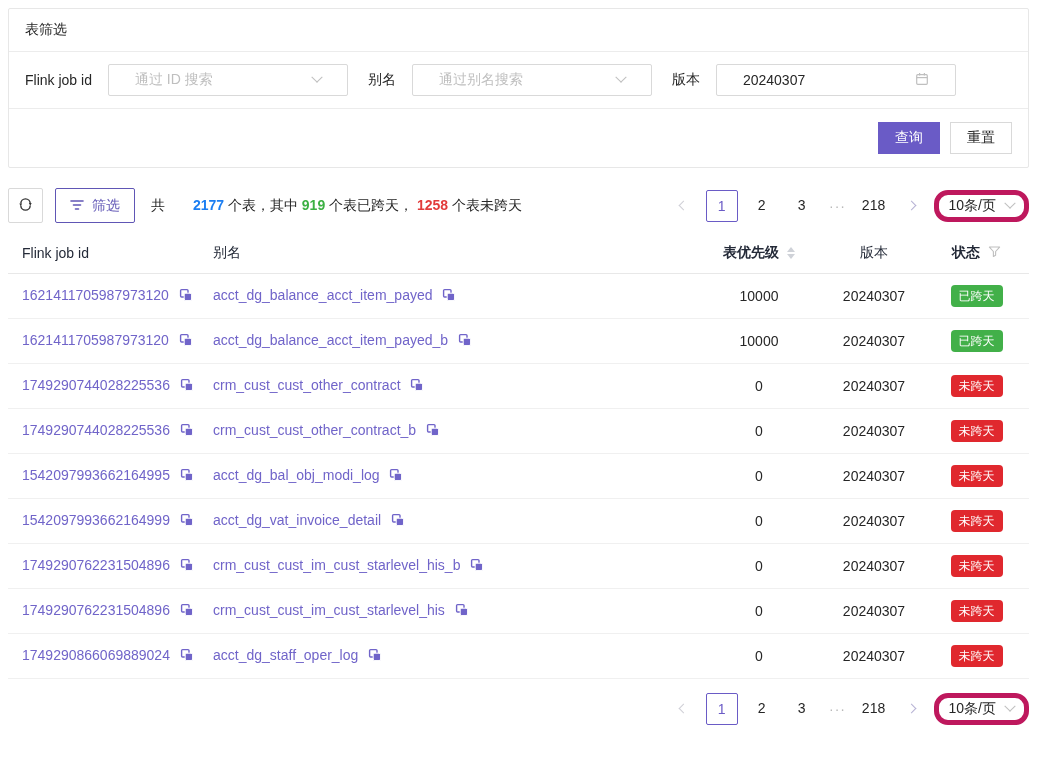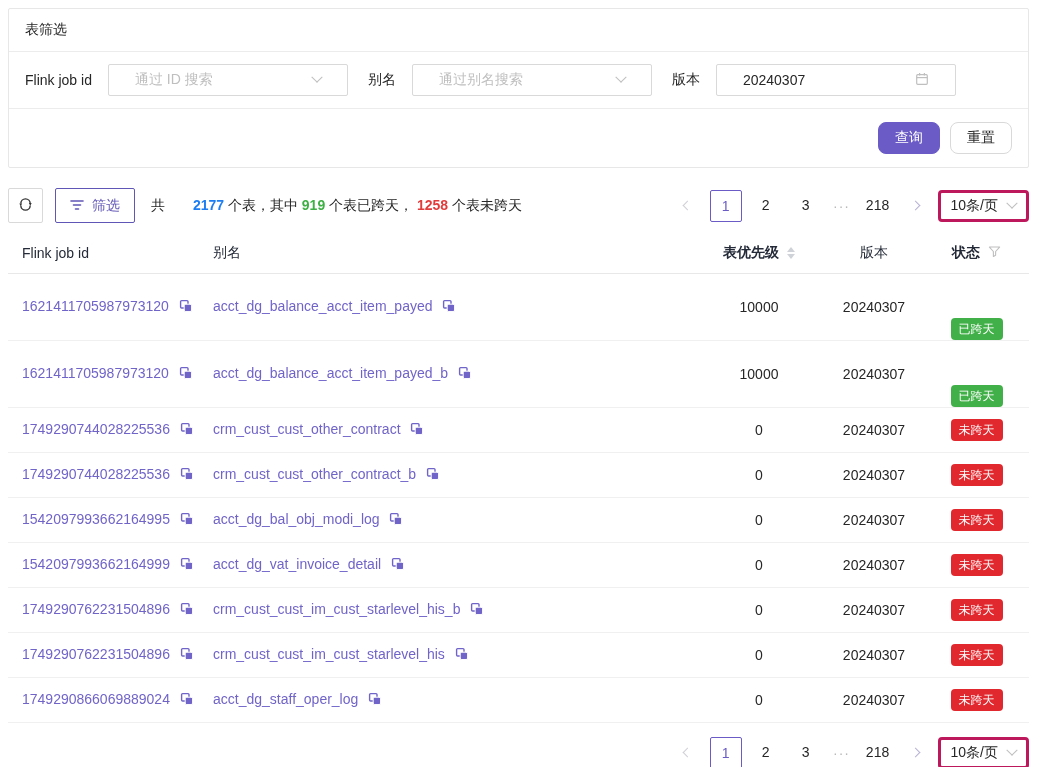--- a/index.html
+++ b/index.html
@@ -22,21 +22,21 @@
     display:flex; align-items:center; justify-content:space-between;
     padding: 0 26px; background:#fff; cursor:pointer;
   }
   .placeholder { color:#bfbfbf; }
   .date-value { color:#262626; }
   .chev-down {
     width:8px; height:8px; border-right:1.4px solid #bfbfbf; border-bottom:1.4px solid #bfbfbf;
     transform: rotate(45deg) translate(-2px,-2px); flex:0 0 auto;
   }
   .filter-actions { display:flex; justify-content:flex-end; gap:10px; padding: 13px 16px; }
-  .btn { height:32px; padding: 0 16px; border-radius:8px; font-size:14px; cursor:pointer;
+  .btn { height:32px; padding: 0 16px; border-radius:0; font-size:14px; cursor:pointer;
          font-family: inherit; display:inline-flex; align-items:center; }
   .btn-primary { background:#6a5bc6; border:1px solid #6a5bc6; color:#fff; }
   .btn-default { background:#fff; border:1px solid #d9d9d9; color:#262626; }
 
   
   .toolbar { display:flex; align-items:center; margin: 20px 0 10px; }
   .icon-btn { width:35px; height:35px; border:1px solid #d9d9d9; border-radius:2px; background:#fff;
               display:inline-flex; align-items:center; justify-content:center; cursor:pointer; }
   .filter-btn { height:35px; margin-left:12px; padding:12px 14px; border:1px solid #6056b5; border-radius:2px;
                 background:#fff; color:#6056b5; display:inline-flex; align-items:center; gap:8px; cursor:pointer;
@@ -49,21 +49,21 @@
   
   .pagination { display:flex; align-items:center; margin-left:auto; gap:8px; }
   .pg-arrow { width:28px; height:32px; display:inline-flex; align-items:center; justify-content:center; cursor:pointer; }
   .chev { width:7px; height:7px; display:inline-block; }
   .chev-left { border-left:1.4px solid #cfcfd6; border-bottom:1.4px solid #cfcfd6; transform:rotate(45deg); }
   .chev-right { border-right:1.4px solid #b6b2d4; border-bottom:1.4px solid #b6b2d4; transform:rotate(-45deg); }
   .pg-item { min-width:32px; height:32px; line-height:30px; text-align:center; border-radius:2px;
              color:#262626; cursor:pointer; padding:0 4px; }
   .pg-item.active { border:1px solid #6a5bc6; color:#6a5bc6; background:#fff; }
   .pg-ellipsis { color:#b9b9b9; min-width:24px; text-align:center; letter-spacing:1px; cursor:pointer; }
-  .page-size { height:32px; border:3px solid #be185d; border-radius:4px; background:#fff;
+  .page-size { height:32px; border:5px solid #be185d; border-radius:14px; background:#fff;
                display:inline-flex; align-items:center; gap:10px; padding:0 10px; cursor:pointer; color:#262626; }
 
   
   table { width:100%; border-collapse:collapse; table-layout:fixed; }
   th { font-weight:500; color:#242a38; }
   thead th { height:40px; border-bottom:1px solid #e8e8e8; padding:0 8px; text-align:left; }
   tbody td { height:45px; border-bottom:1px solid #f0f0f0; padding:0 8px; }
   .col-id { width:197px; }
   .col-priority { width:130px; }
   .col-version { width:100px; }
@@ -73,21 +73,21 @@
   .th-flex { display:inline-flex; align-items:center; gap:8px;font-weight:bold; }
   .sorter { display:inline-flex; flex-direction:column; gap:2px; }
   .caret-up { width:0; height:0; border-left:4px solid transparent; border-right:4px solid transparent;
               border-bottom:5px solid #cfd2d8; }
   .caret-down { width:0; height:0; border-left:4px solid transparent; border-right:4px solid transparent;
                 border-top:5px solid #cfd2d8; }
   a.cell-link { color:#7064c9; text-decoration:none; cursor:pointer; }
   .copy { display:inline-block; margin-left:6px; vertical-align:-2px; cursor:pointer; }
   .badge { display:inline-block; min-width:46px; padding:2px 8px; border-radius:4px;
            color:#fff; font-size:12px; line-height:18px; }
-  .badge-green { background:#42b049;margin-top:44px; }
+  .badge-green { background:#42b049; }
   .badge-red { background:#e0282e; }
 
   .bottom-pagination-row { display:flex; margin-top:14px; }
 </style>
 </head>
 <body>
 
 <div class="page">
 
   <div class="filter-card">

